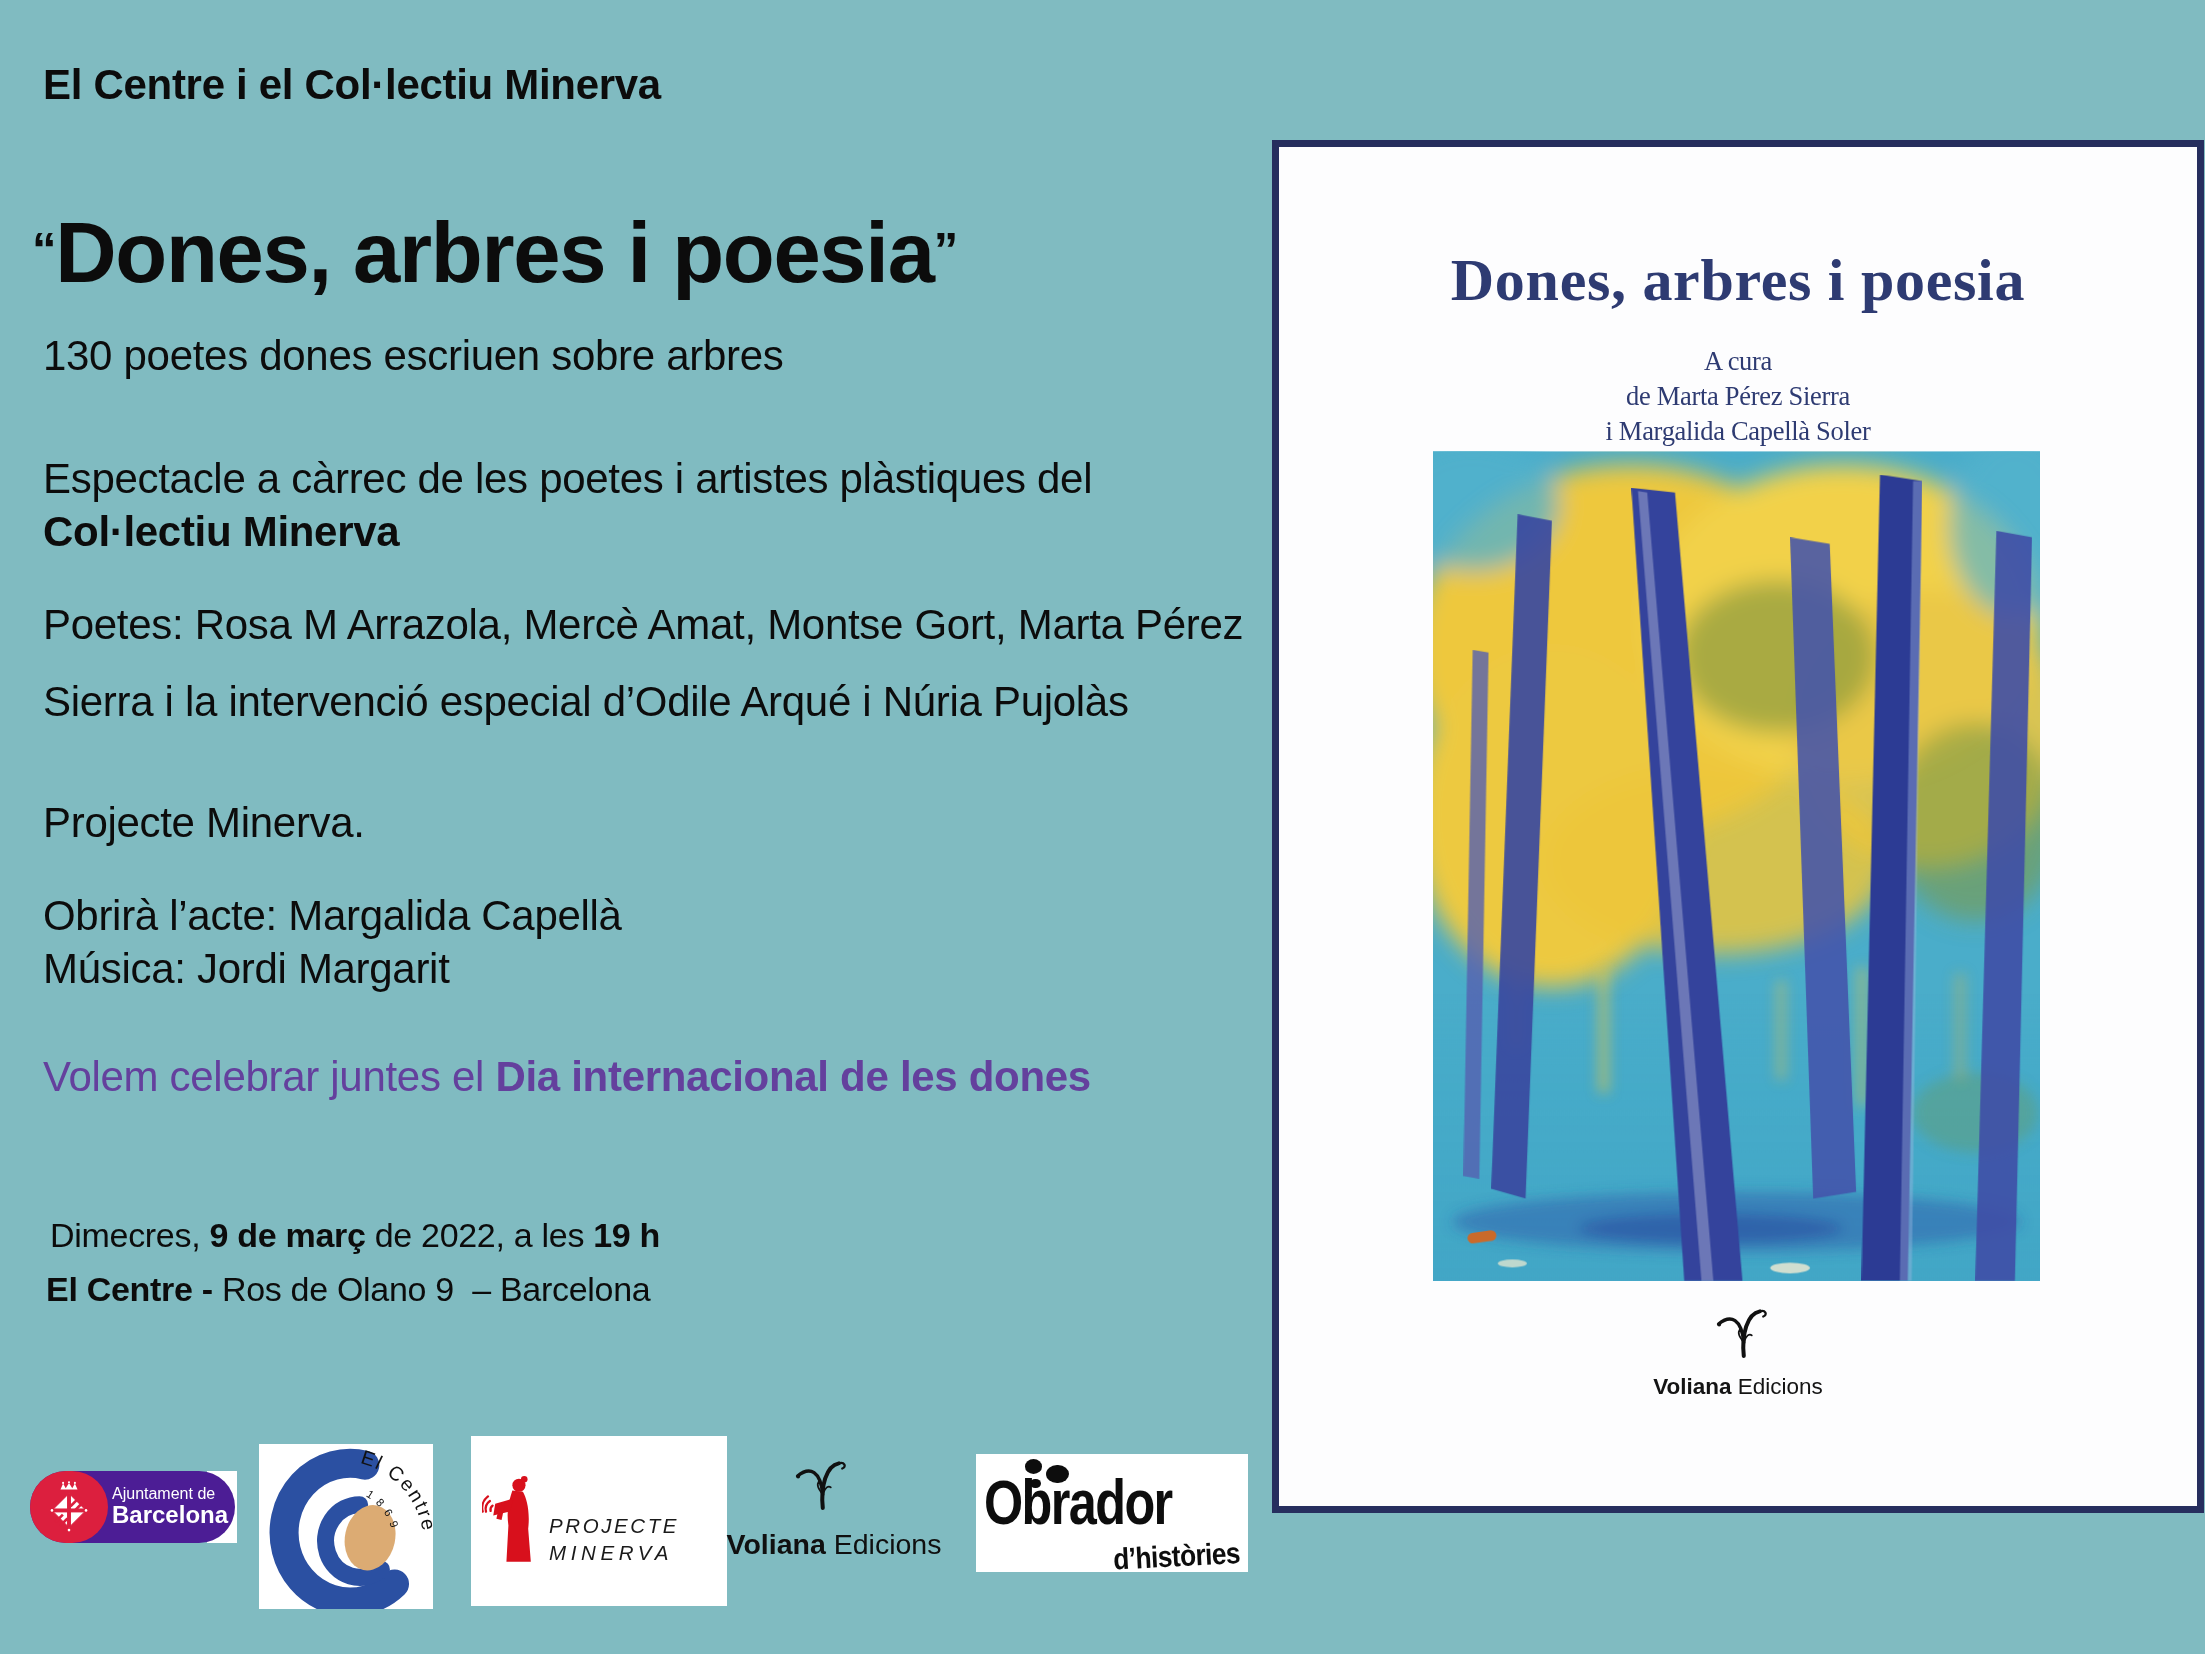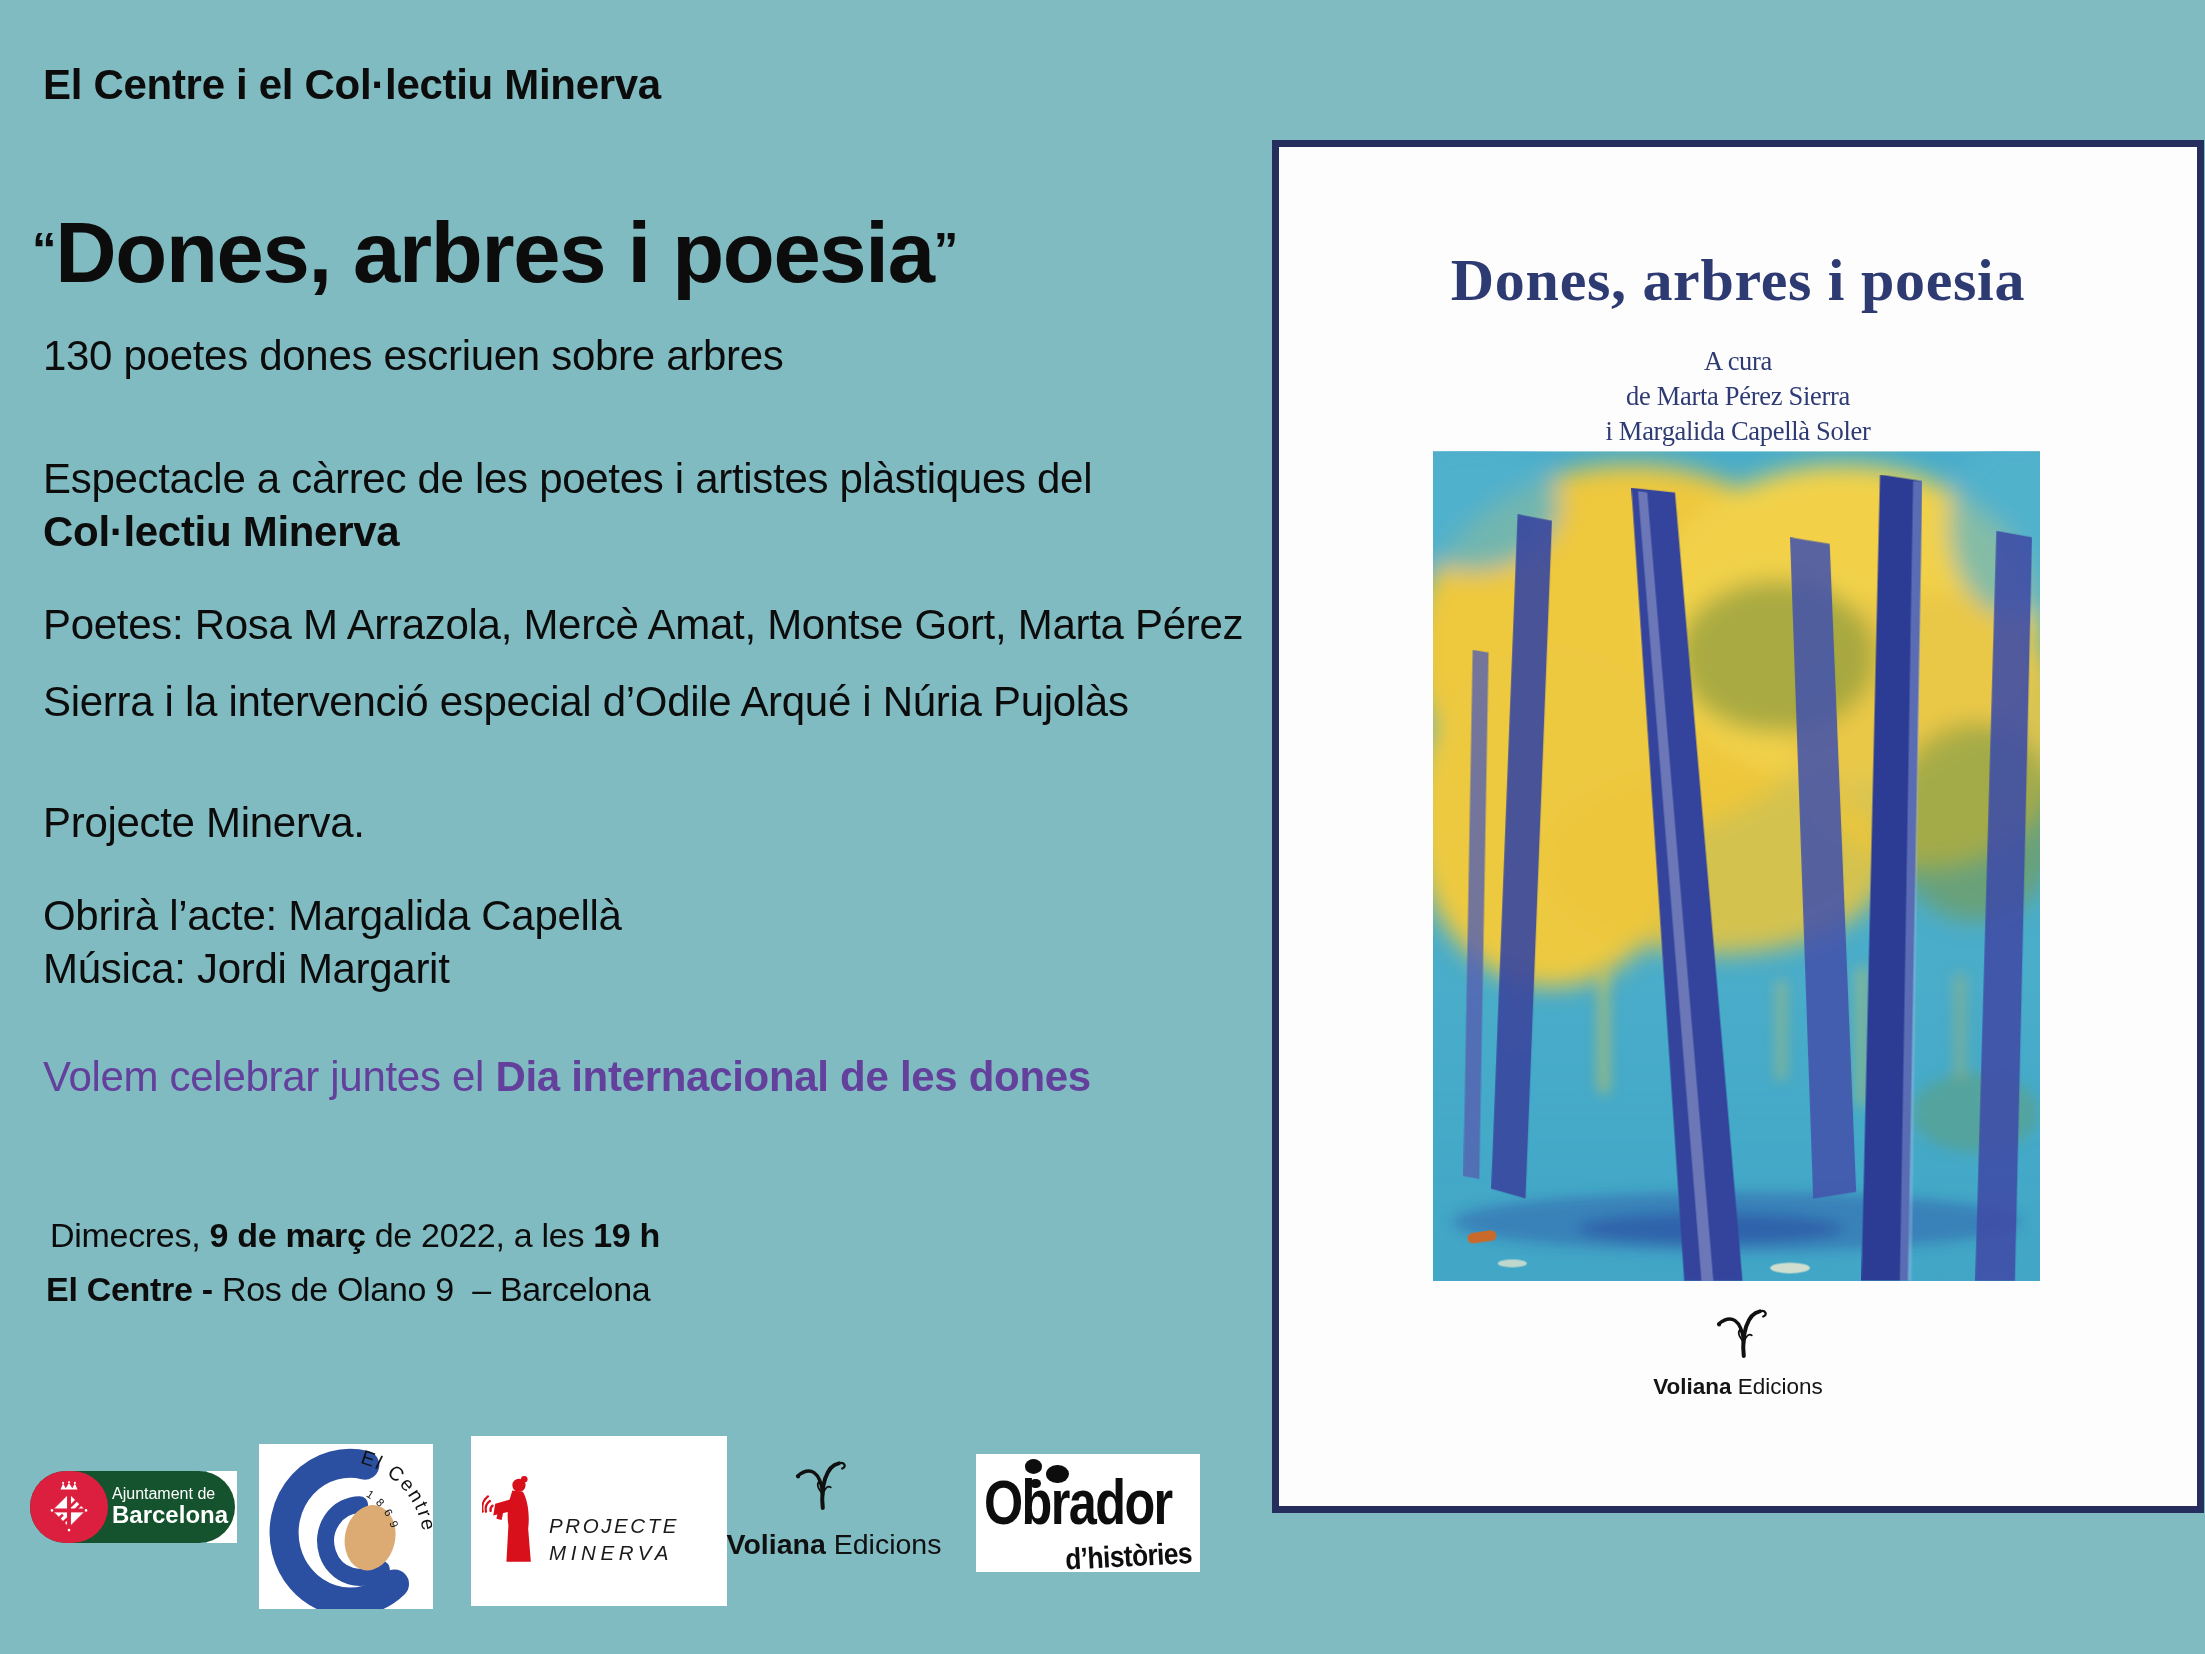--- a/index.html
+++ b/index.html
@@ -19,34 +19,34 @@
   #cover .ctitle{left:0;right:0;top:99px;text-align:center;font-family:"Liberation Serif",serif;
          font-weight:700;font-size:60px;color:#2e3b72;letter-spacing:0.7px;}
   #cover .curators{left:0;right:0;top:197px;text-align:center;font-family:Liberation Serif, serif;
          font-size:26.5px;line-height:35px;color:#2e3b72;}
   #painting{left:154px;top:304px;width:607px;height:830px;}
   .pubmark{left:0;right:0;text-align:center;}
   #cover .pubtext{top:1227px;font-size:22.5px;color:#141414;letter-spacing:0;}
   
   #aj{left:30px;top:1471px;width:205px;height:72px;}
   #aj .strip{position:absolute;left:177px;top:0;width:30px;height:72px;background:#fff;}
-  #aj .pill{position:absolute;inset:0;background:#14532d;border-radius:37px;text-decoration:underline;}
+  #aj .pill{position:absolute;inset:0;background:#4c1d95;border-radius:37px;text-decoration:underline;}
   #aj .red{position:absolute;left:0;top:0;width:78px;height:72px;background:#dc1f3e;border-radius:37px;}
   #aj .txt{position:absolute;left:82px;top:14px;color:#fff;letter-spacing:0;}
   #aj .l1{font-size:16px;line-height:17px;}
   #aj .l2{font-size:24px;font-weight:700;line-height:25px;}
   .whitebox{background:#fff;}
   #centre{left:259px;top:1444px;width:174px;height:165px;}
   #minerva{left:471px;top:1436px;width:218px;height:170px;padding-left:38px;}
   #minerva .txt{position:absolute;left:78px;top:77px;font-style:italic;color:#1a1a1a;letter-spacing:2.6px;
         font-size:20.5px;line-height:26.5px;}
   #voliana-v{left:793px;top:1458px;width:63px;height:56px;}
   #voliana-text{left:695px;top:1528px;width:278px;font-size:28.5px;letter-spacing:0;color:#101010;}
   #cover-v{left:435px;top:1159px;width:63px;height:56px;}
-  #obrador{left:976px;top:1454px;width:224px;height:118px;}
+  #obrador{left:976px;top:1454px;width:272px;height:118px;}
   #obrador .l1{position:absolute;left:8px;top:17px;font-size:63px;font-weight:700;letter-spacing:-2px;
         transform:scaleX(.8);transform-origin:left top;color:#0d0d0d;line-height:1;}
   #obrador .dot{position:absolute;background:#0d0d0d;border-radius:50%;}
   #obrador .l2{position:absolute;right:9.3px;top:82px;font-size:30px;font-weight:700;letter-spacing:-0.7px;
         transform:rotate(-3deg) scaleX(.88);transform-origin:right top;color:#0d0d0d;}
 </style>
 </head>
 <body>
 
 <div class="page">

